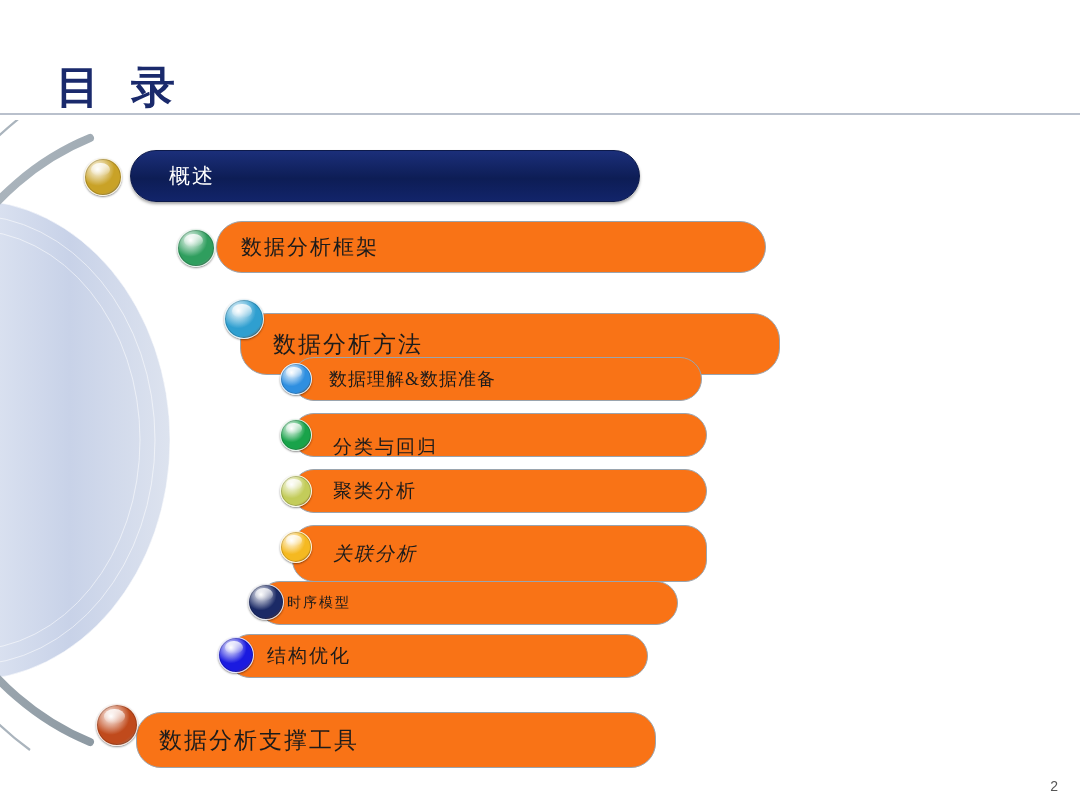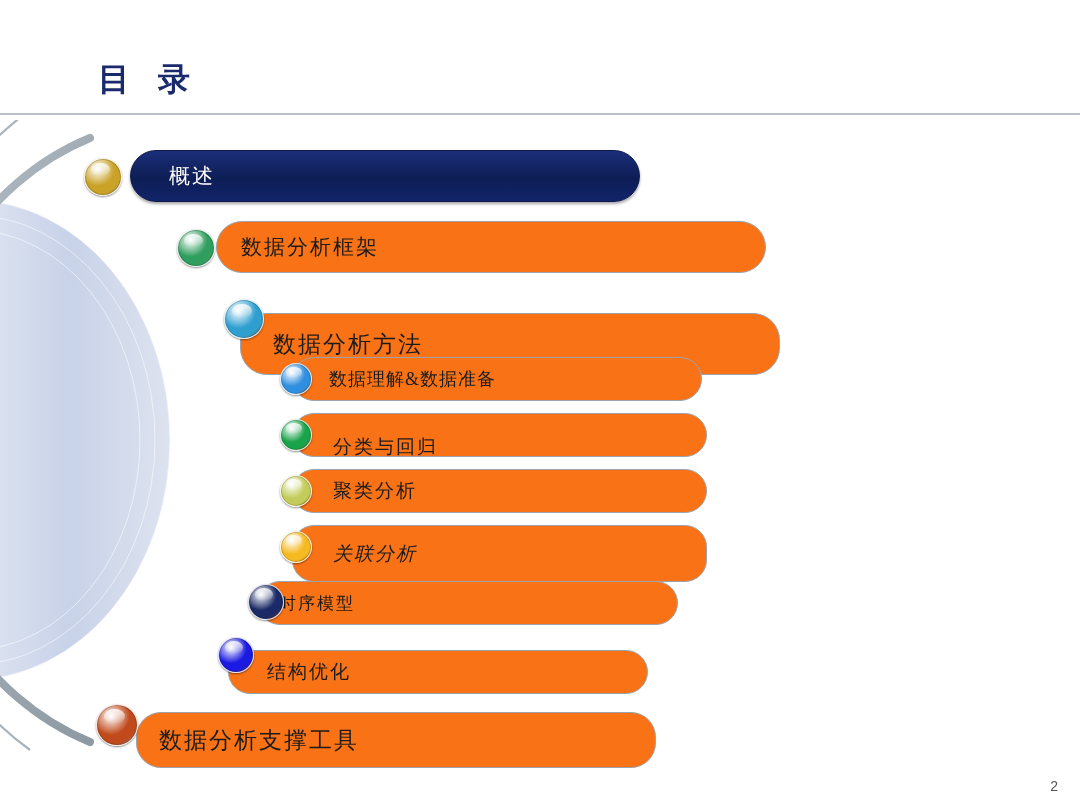--- a/index.html
+++ b/index.html
@@ -12,25 +12,24 @@
   }
   #slide{
     position:absolute;left:0;top:0;width:1080px;height:810px;
     background:#fff;
   }
   
   .title{
     position:absolute;
     left:56px;top:58px;
     font-family:"Liberation Serif", serif;
-    font-size:32px;
+    font-size:44px;
     letter-spacing:10px;
     color:#1a2a6c;
     font-weight:700;
-    margin-left:42px;
   }
   .title-rule{
     position:absolute;
     left:0px;top:113px;width:1080px;height:2px;
     background:#b9c0cc;
   }
   
   .deco{
     position:absolute;left:0;top:120px;width:400px;height:640px;
     pointer-events:none;
@@ -156,26 +155,26 @@
       <div class="bullet" style="left: 280px; top: 475px; width: 32px; height: 32px; background: radial-gradient(circle at 35% 28%, rgb(255, 255, 255) 0%, rgb(195, 204, 90) 48%, rgb(195, 204, 90) 70%, rgba(0, 0, 0, 0.45) 100%);">
         <div class="gloss"></div>
       </div>
       <div class="pill" style="left: 292px; top: 525px; width: 415px; height: 57px; border-radius: 22px; font-style: italic;">
         <span class="label" style="margin-left: 40px; font-size: 19px; letter-spacing: 2px;">关联分析</span>
       </div>
       <div class="bullet" style="left: 280px; top: 531px; width: 32px; height: 32px; background: radial-gradient(circle at 35% 28%, rgb(255, 255, 255) 0%, rgb(245, 185, 33) 48%, rgb(245, 185, 33) 70%, rgba(0, 0, 0, 0.45) 100%);">
         <div class="gloss"></div>
       </div>
       <div class="pill" style="left: 258px; top: 581px; width: 420px; height: 44px; border-radius: 22px;">
-        <span class="label" style="margin-left: 20px; font-size: 17px; letter-spacing: 2px;">时序模型</span>
+        <span class="label" style="margin-left: 28px; font-size: 14px; letter-spacing: 2px;">时序模型</span>
       </div>
       <div class="bullet" style="left: 248px; top: 584px; width: 36px; height: 36px; background: radial-gradient(circle at 35% 28%, rgb(255, 255, 255) 0%, rgb(27, 42, 102) 48%, rgb(27, 42, 102) 70%, rgba(0, 0, 0, 0.45) 100%);">
         <div class="gloss"></div>
       </div>
-      <div class="pill" style="left: 228px; top: 634px; width: 420px; height: 44px; border-radius: 22px; margin-top: 16px;">
+      <div class="pill" style="left: 228px; top: 634px; width: 420px; height: 44px; border-radius: 22px;">
         <span class="label" style="margin-left: 38px; font-size: 19px; letter-spacing: 2px;">结构优化</span>
       </div>
       <div class="bullet" style="left: 218px; top: 637px; width: 36px; height: 36px; background: radial-gradient(circle at 35% 28%, rgb(255, 255, 255) 0%, rgb(26, 26, 224) 48%, rgb(26, 26, 224) 70%, rgba(0, 0, 0, 0.45) 100%);">
         <div class="gloss"></div>
       </div>
       <div class="pill" style="left: 136px; top: 700px; width: 520px; height: 56px; border-radius: 25px; margin-top: 12px;">
         <span class="label" style="margin-left: 22px; font-size: 23px; letter-spacing: 2px;">数据分析支撑工具</span>
       </div>
       <div class="bullet" style="left: 96px; top: 704px; width: 42px; height: 42px; background: radial-gradient(circle at 35% 28%, rgb(255, 255, 255) 0%, rgb(192, 74, 28) 48%, rgb(192, 74, 28) 70%, rgba(0, 0, 0, 0.45) 100%);">
         <div class="gloss"></div>

